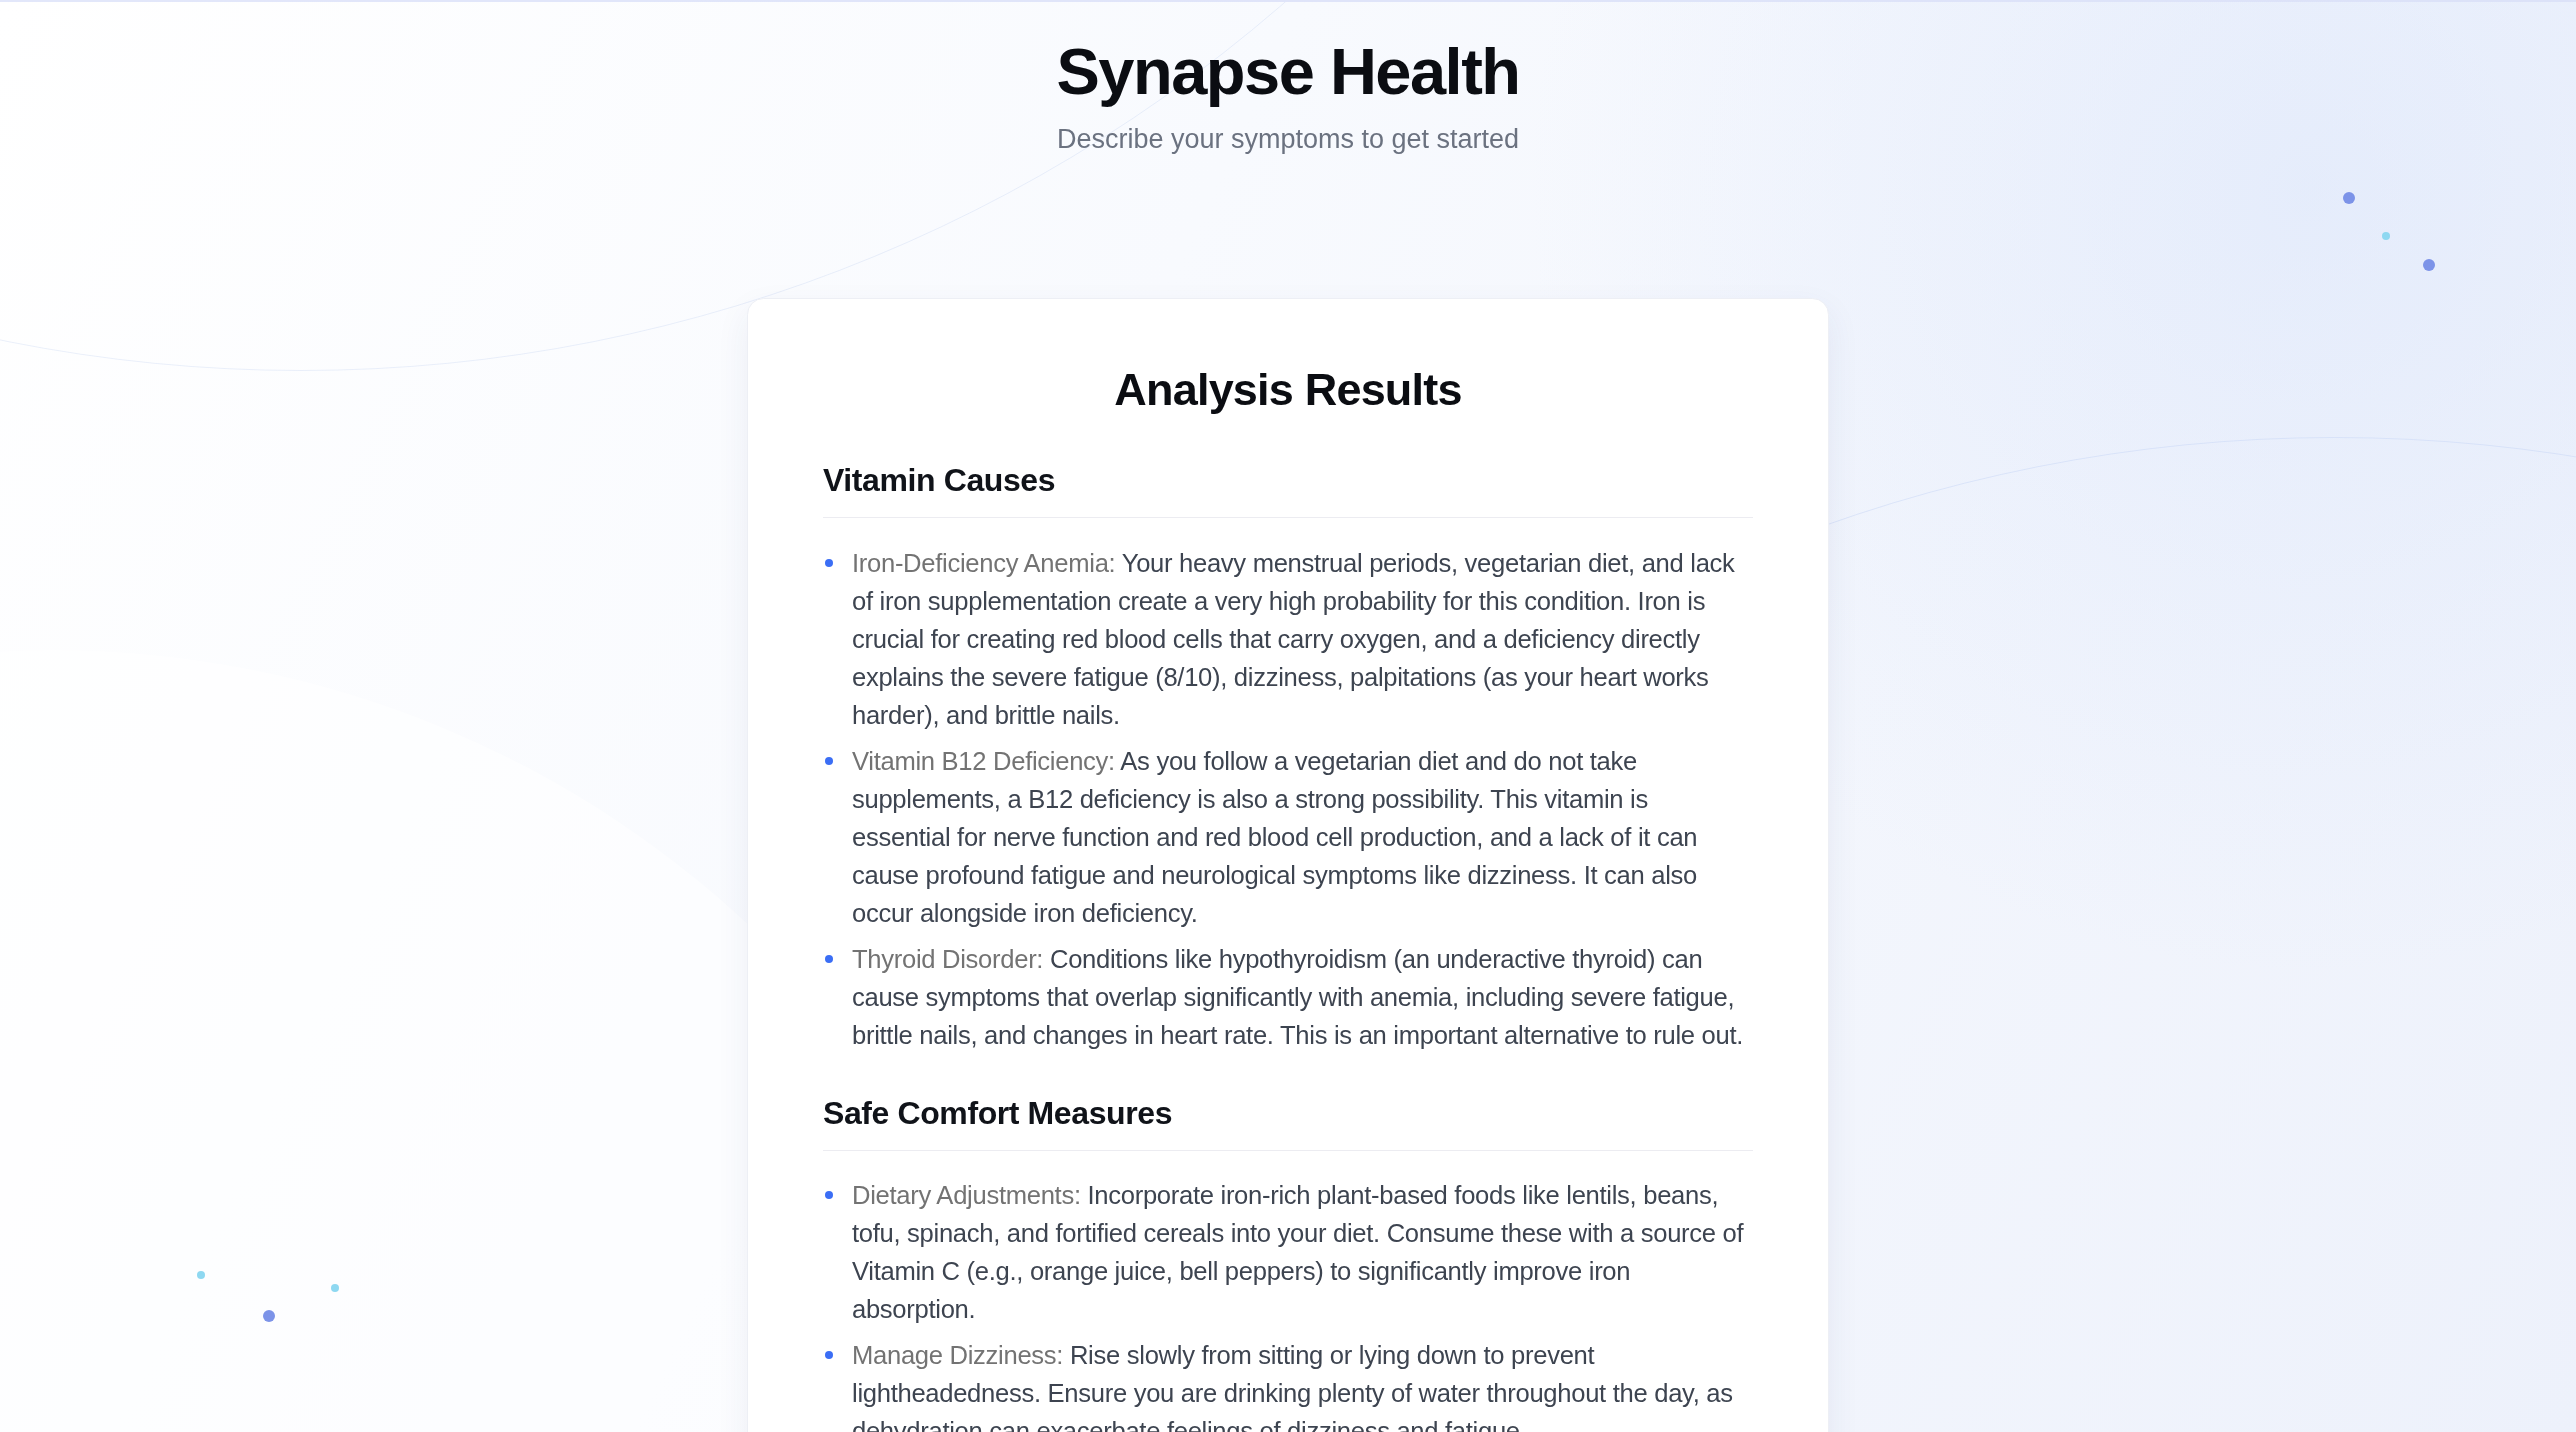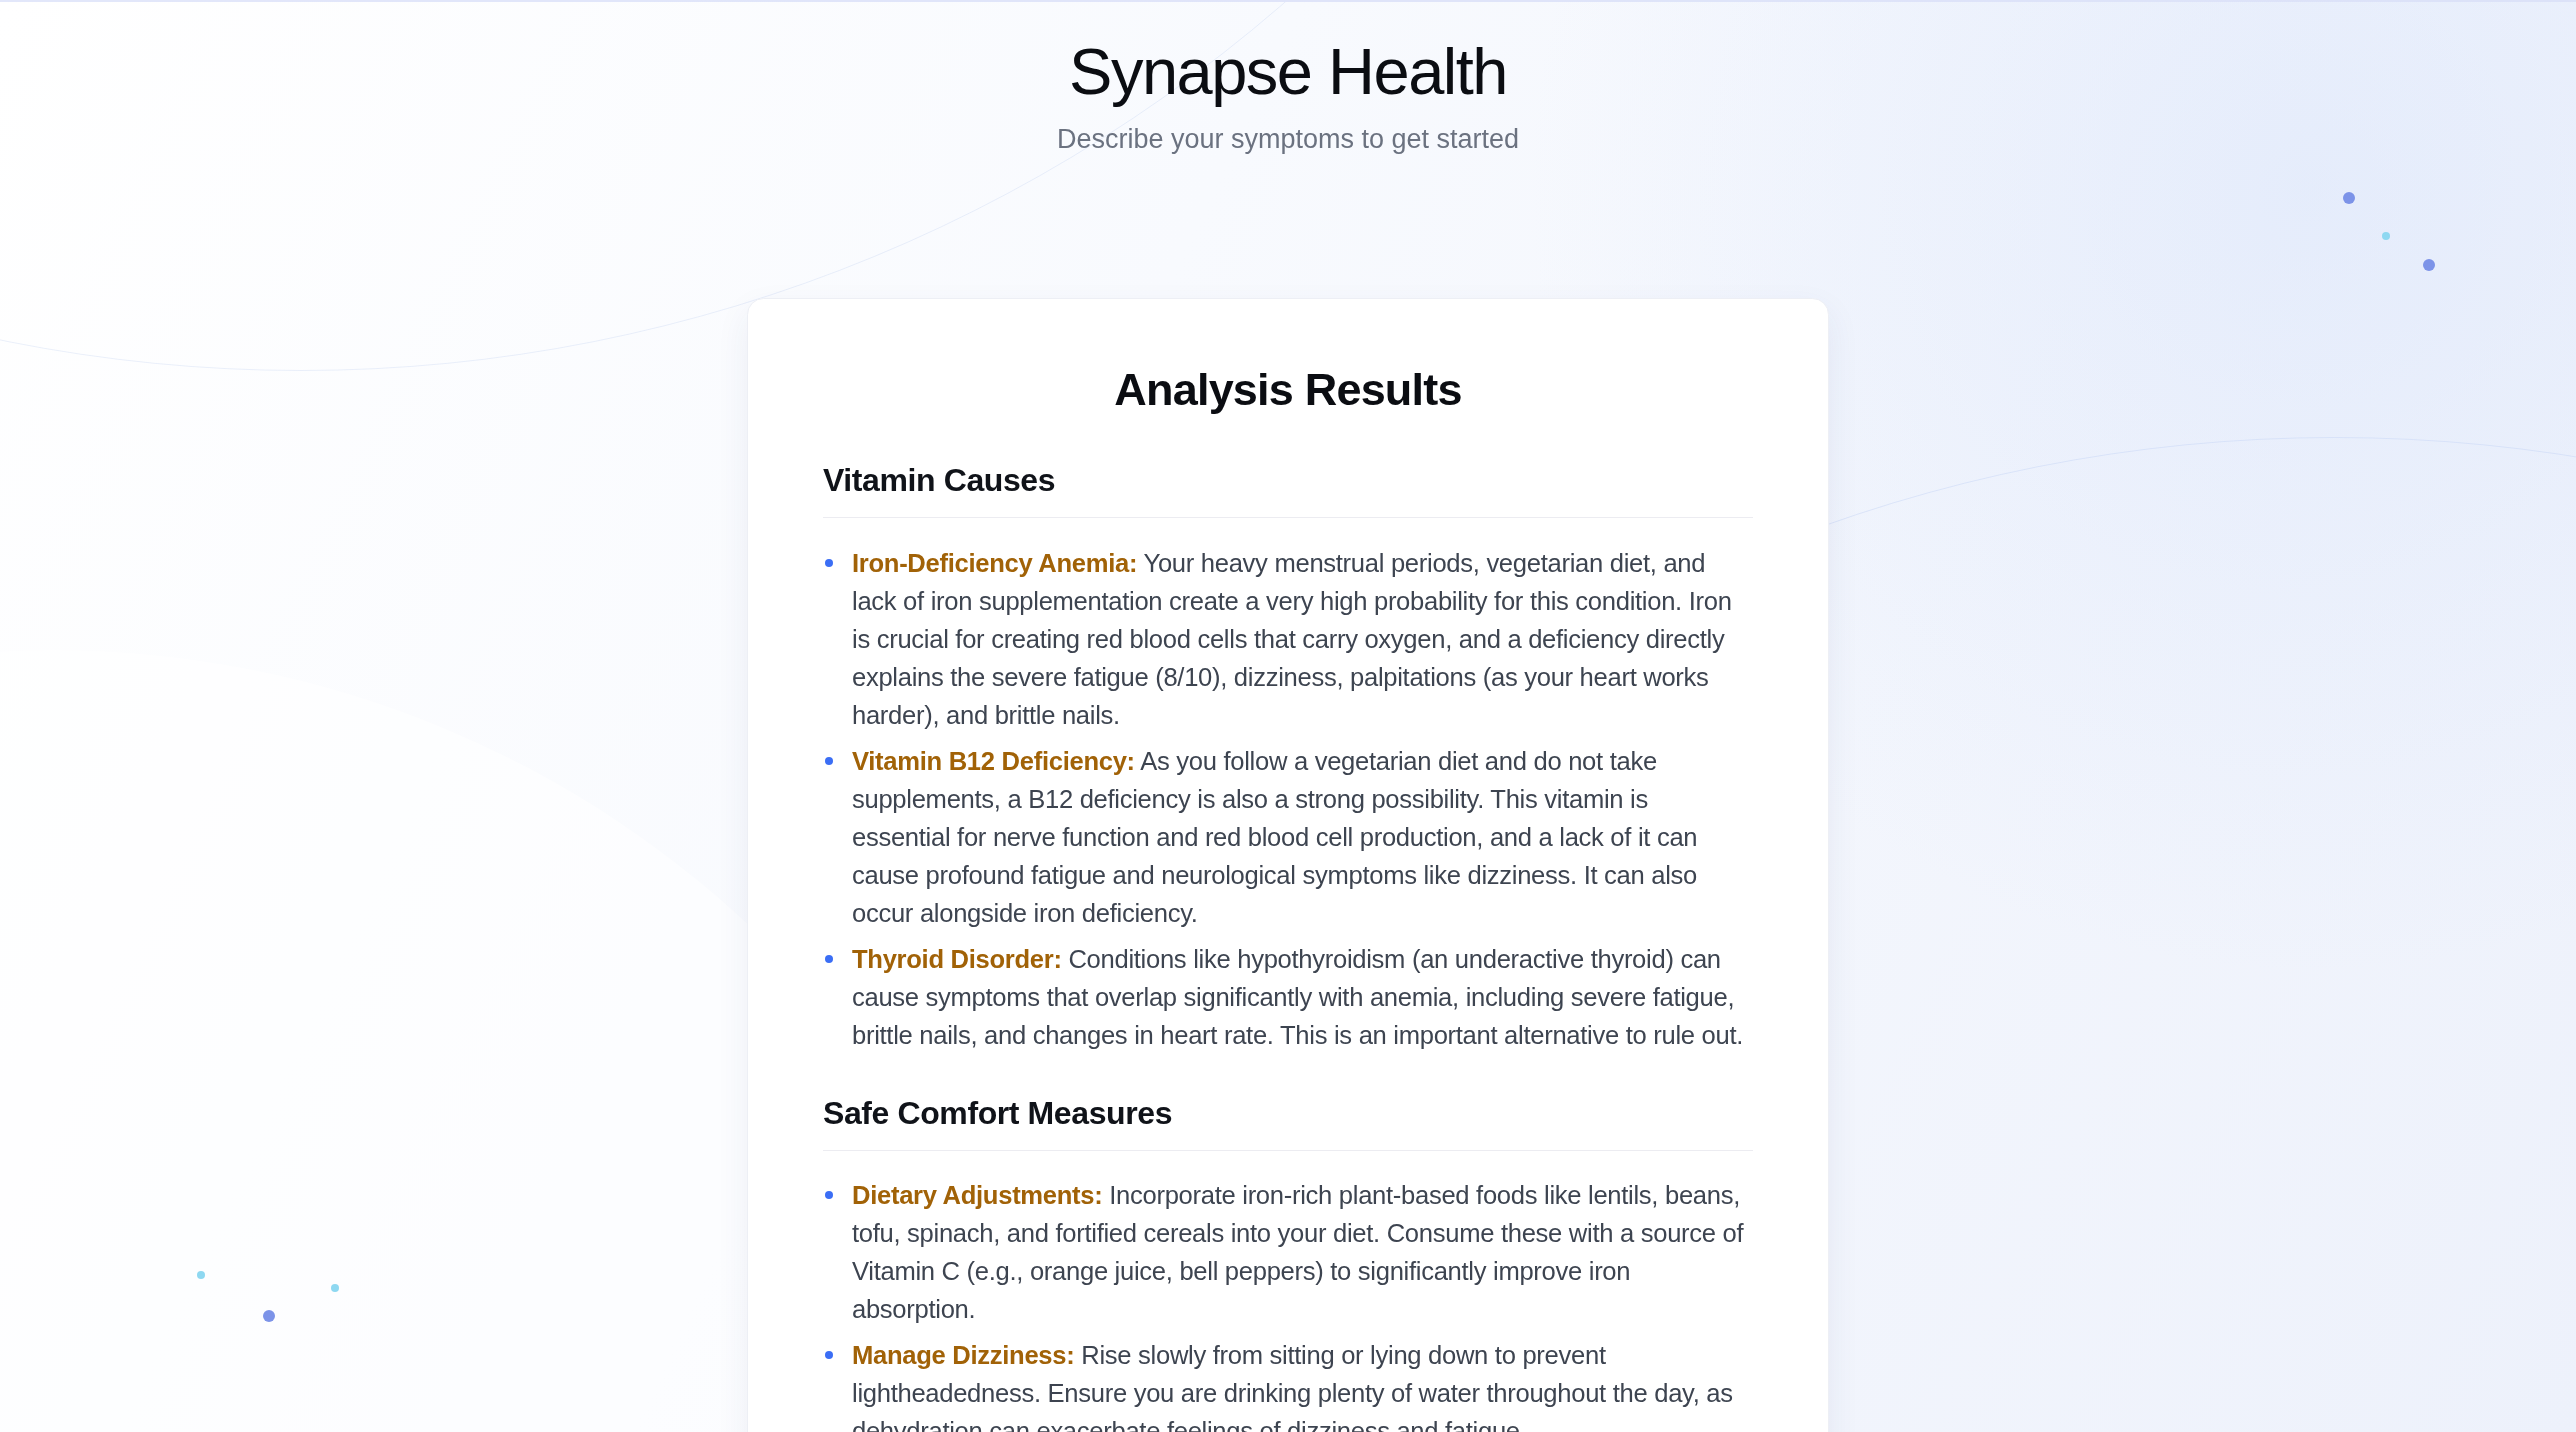--- a/index.html
+++ b/index.html
@@ -52,21 +52,21 @@
   .dot-p2{left:2382px;top:230px;}
   .dot-p3{left:2423px;top:257px;}
   .dot-p4{left:197px;top:1269px;}
   .dot-p5{left:331px;top:1282px;}
   .dot-p6{left:263px;top:1308px;}
   
   .app-header{position:relative;z-index:1;padding-top:32px;text-align:center;}
   .app-title{
     margin:0;
     font-size:65px;
-    font-weight:400;
+    font-weight:700;
     letter-spacing:-1.5px;
     color:var(--heading-text);
   }
   .app-subtitle{
     margin:15px 0 0;
     font-size:27px;
     color:var(--subtitle-text);
   }
   
   .results-card{
@@ -114,22 +114,22 @@
   }
   .list-item + .list-item{margin-top:8px;}
   .bullet{
     position:absolute;
     left:1.5px;top:15px;
     width:8.3px;height:8.3px;
     border-radius:50%;
     background:var(--bullet);
   }
   .list-item strong{
-    color:#a16207;
-    font-weight:700;
+    color:#737373;
+    font-weight:400;
   }
 </style>
 </head>
 <body>
 
 <div class="screen">
 
   <div class="decor">
     <div class="ring ring-left"></div>
     <div class="ring ring-right"></div>

